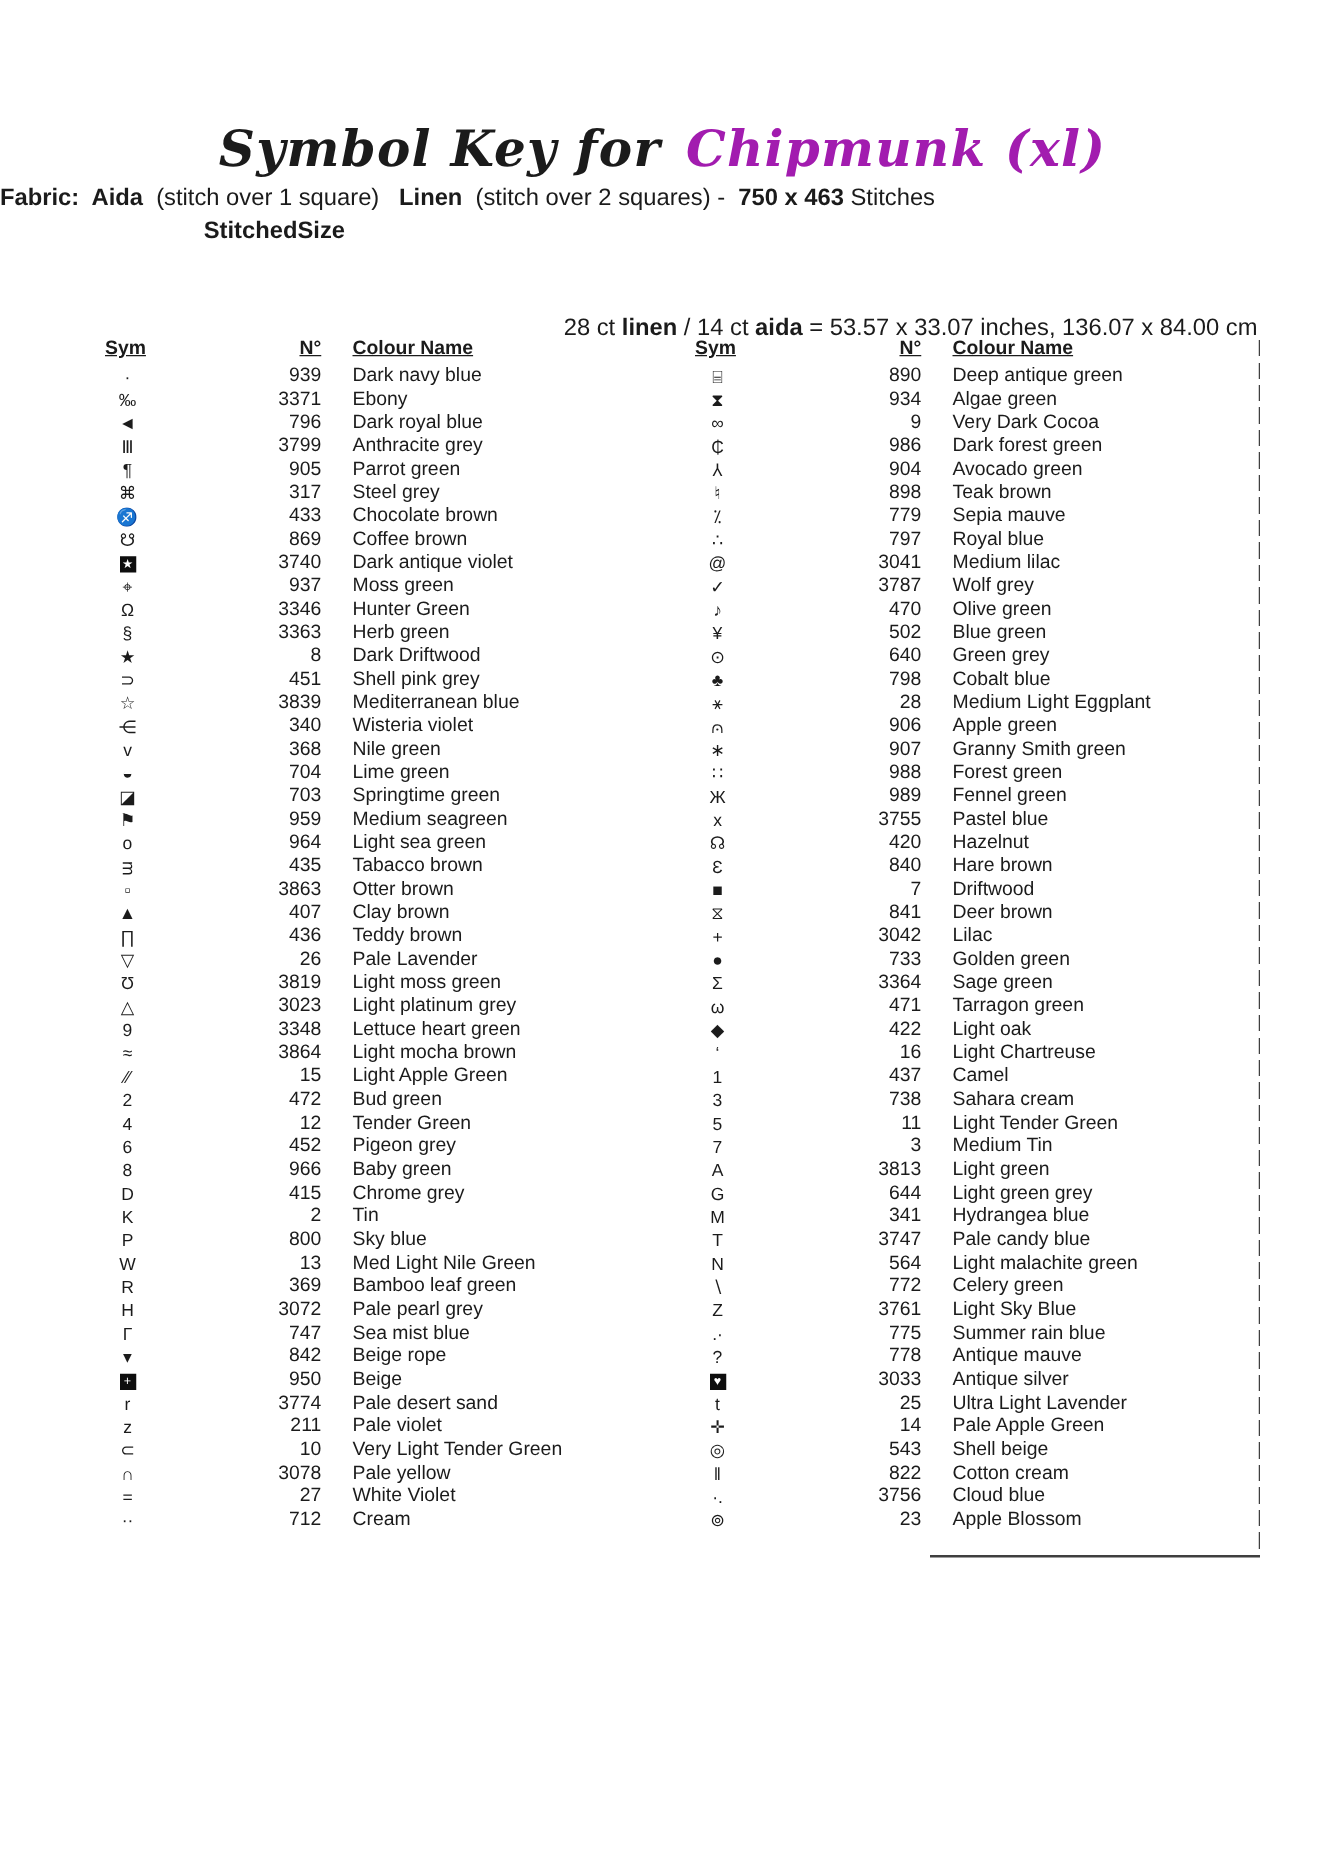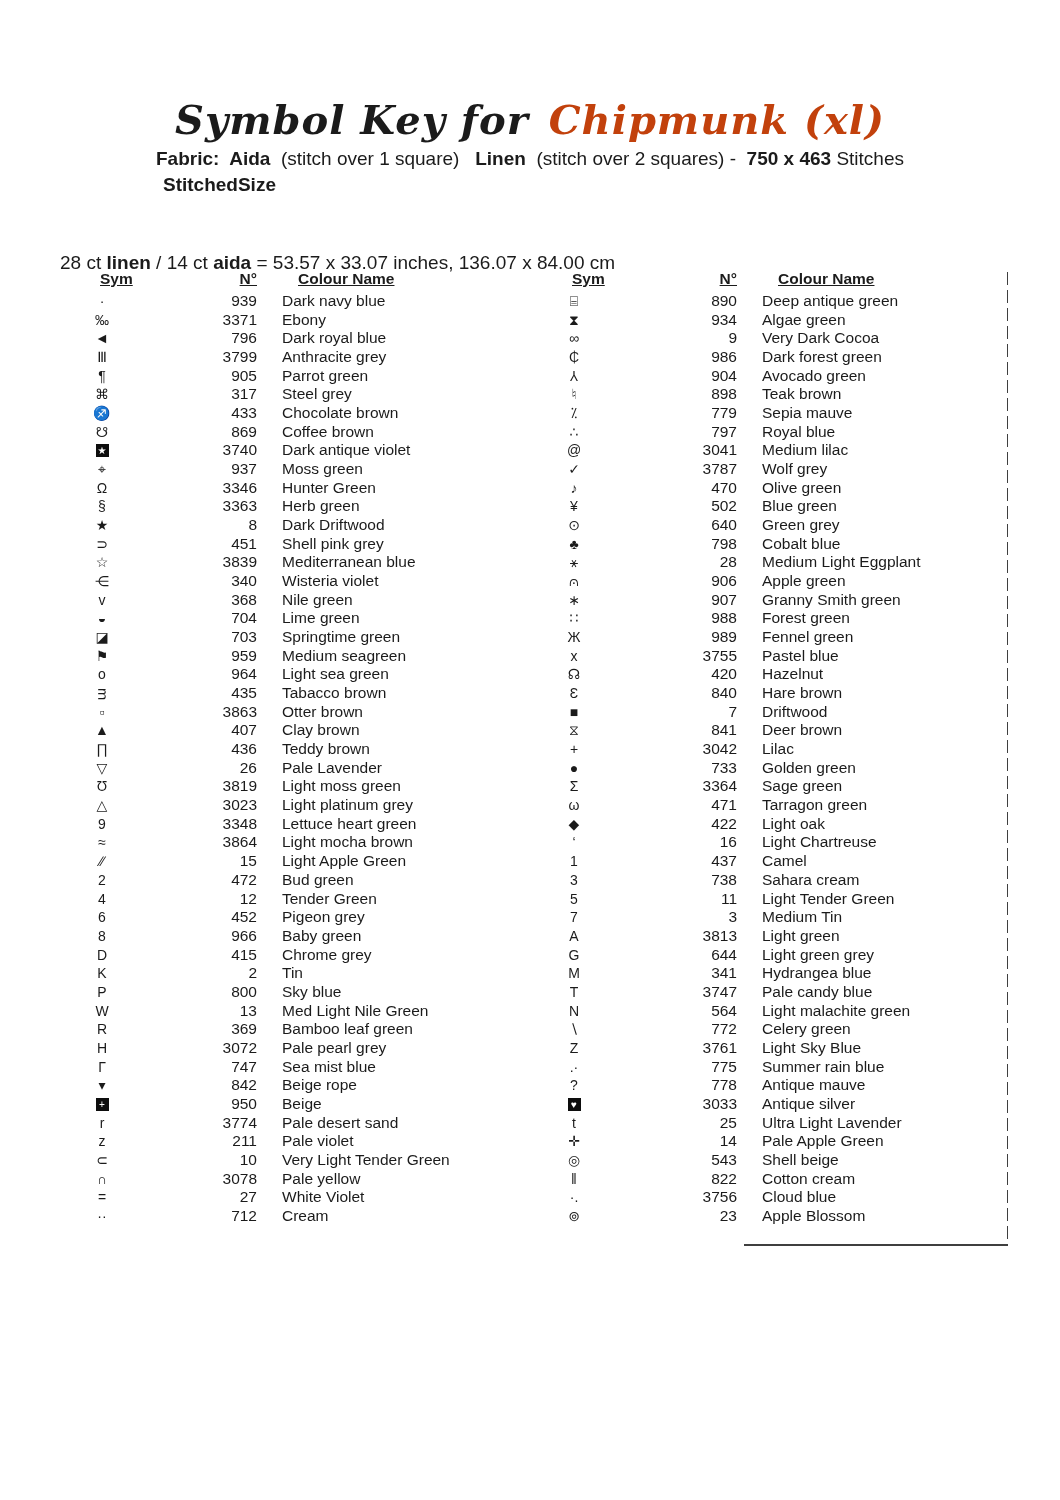--- a/index.html
+++ b/index.html
@@ -6,36 +6,36 @@
   .page{
     position:relative;width:1060px;height:1500px;background:#ffffff;
     font-family:"Liberation Sans",sans-serif;color:#1b1b1b;overflow:hidden;
     box-shadow:0 0 4px rgba(0,0,0,.2);
   }
   .b{font-weight:bold;}
   
   .title{position:absolute;top:98px;left:0;width:100%;text-align:center;
     font-family:"DejaVu Serif",serif;font-style:italic;font-weight:bold;
     font-size:40px;line-height:44px;letter-spacing:1px;white-space:pre;}
-  .title .accent{color:#c2410c;margin-left:20px;}
-  .fabric{position:absolute;top:147px;left:0;width:100%;text-align:center;
+  .title .accent{color:#a21caf;margin-left:20px;}
+  .fabric{position:absolute;top:147px;left:0;width:100%;
     font-size:19px;line-height:24px;white-space:pre-wrap;}
-  .sizes{position:absolute;top:172px;left:60px;width:946px;text-align:left;
+  .sizes{position:absolute;top:172px;left:60px;width:946px;text-align:right;
     font-size:19px;line-height:26px;white-space:pre-wrap;}
   .size-line{display:block;}
   .stitched-label{position:absolute;left:103px;top:0;font-weight:bold;font-size:19px;}
   
   .colgroup{position:absolute;top:270px;}
   .g-left{left:80px;}
   .g-right{left:552px;}
   .thead,.rows{display:grid;}
   .g-left .thead,.g-left .rows{grid-template-columns:44px 133px 310px;}
   .g-right .thead,.g-right .rows{grid-template-columns:44px 141px 252px;}
   .thead{height:22px;}
-  .th{font-weight:bold;text-decoration:underline;font-size:15.5px;white-space:nowrap;margin-left:16px;}
+  .th{font-weight:bold;text-decoration:underline;font-size:15.5px;white-space:nowrap;}
   .th-sym{padding-left:4px;}
   .th-num{text-align:right;}
   .th-name{padding-left:25px;}
   .rows{grid-auto-rows:18.68px;font-size:15.5px;}
   .cell{height:18.68px;line-height:18.68px;white-space:nowrap;overflow:visible;}
   .cell.sym{text-align:center;font-size:14px;}
   .cell.num{text-align:right;}
   .cell.name{padding-left:25px;}
   .inv{display:inline-block;background:#0d0d0d;color:#fff;width:13px;height:13px;
     line-height:13.5px;font-size:10px;text-align:center;vertical-align:1px;}

